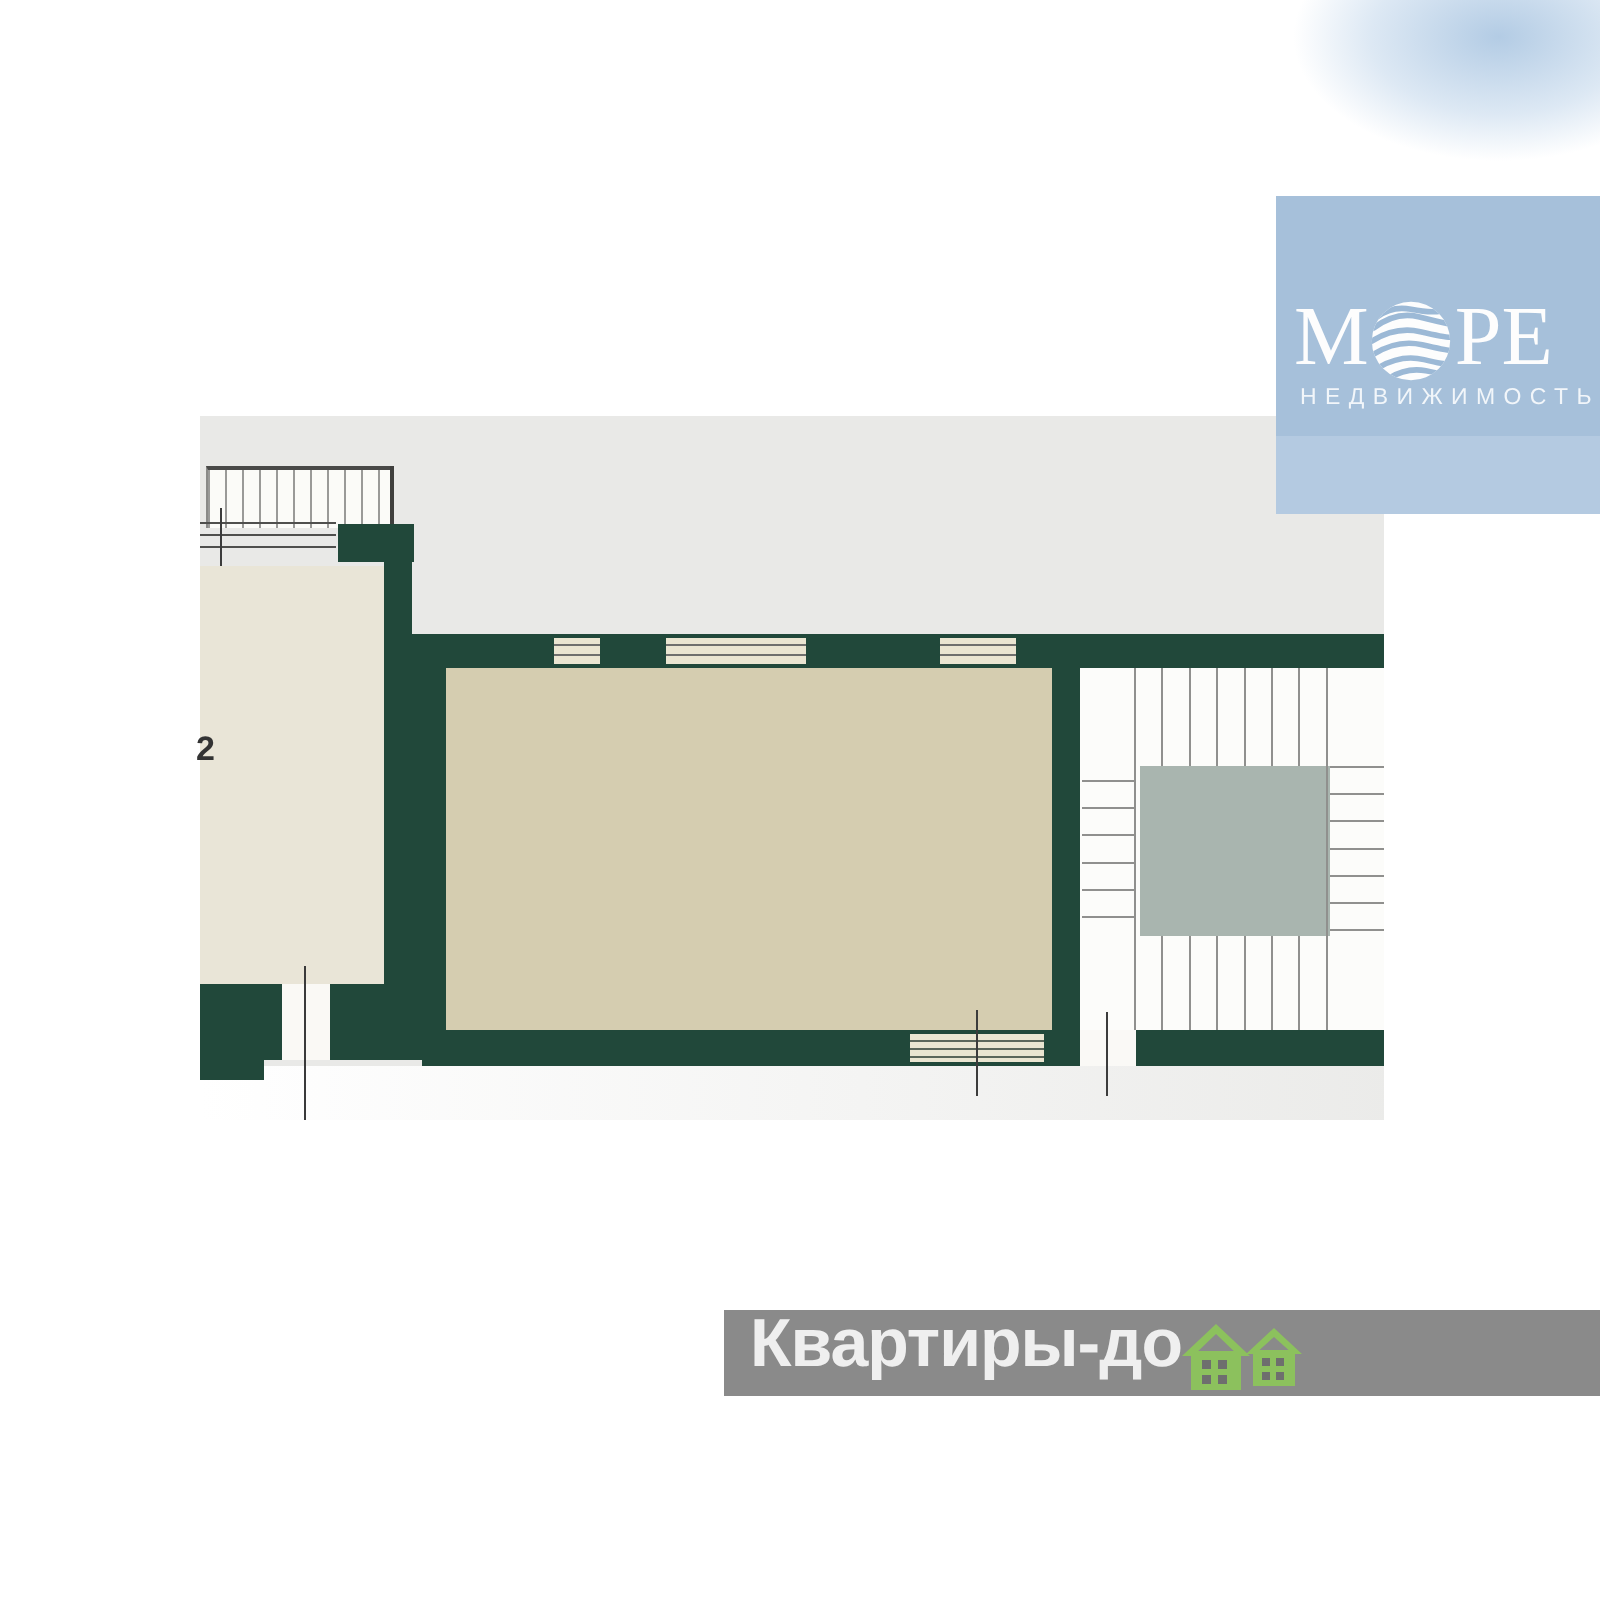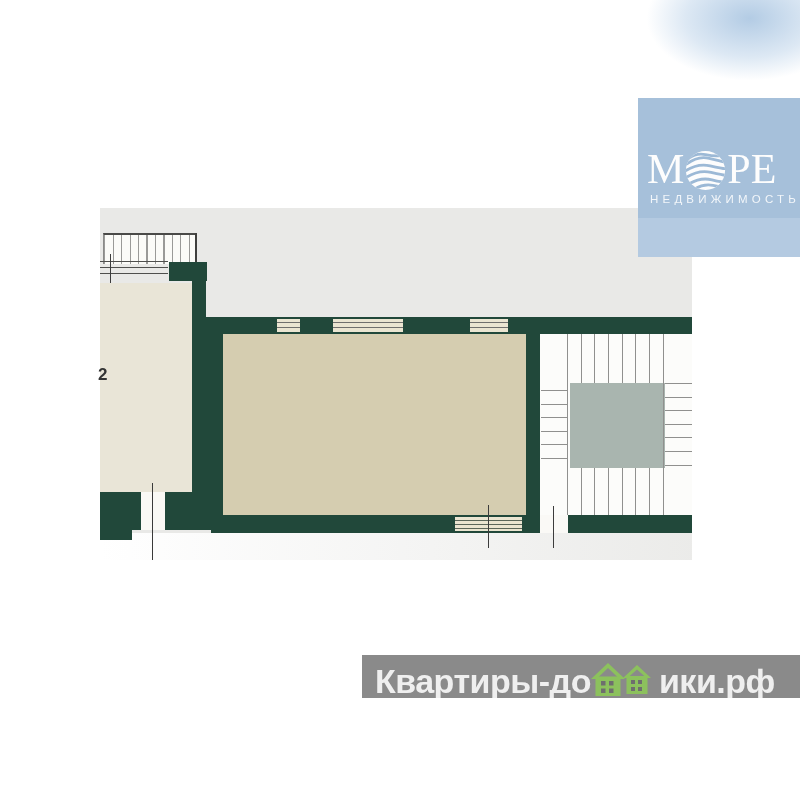--- a/index.html
+++ b/index.html
@@ -66,21 +66,21 @@
   .blue-box{left:638px;top:98px;width:162px;height:120px;background:var(--logo-bg);z-index:2;}
   .blue-strip{left:638px;top:218px;width:162px;height:39px;background:var(--logo-bg-light);z-index:2;}
   .logo-row{left:647px;top:146px;width:160px;height:46px;z-index:3;display:flex;align-items:center;
     color:#fdfdfd;font-family:"Liberation Serif", serif;font-size:42px;line-height:1;white-space:nowrap;}
   .logo-row .globe{width:41px;height:41px;margin:2px 1px 0 1px;flex:0 0 auto;}
   .logo-sub{left:650px;top:193px;width:160px;z-index:3;color:rgba(255,255,255,.85);
     font-size:11.5px;letter-spacing:4.2px;white-space:nowrap;}
 
   
   .wm-bar{left:362px;top:655px;width:438px;height:43px;background:var(--watermark-bg);z-index:4;
-    display:flex;align-items:flex-end;padding-left:13px;box-sizing:border-box;overflow:hidden;}
+    display:flex;align-items:flex-start;padding-left:13px;box-sizing:border-box;overflow:hidden;}
   .wm-text{font-weight:bold;font-size:34px;color:var(--watermark-text);letter-spacing:-0.5px;white-space:nowrap;line-height:1;}
   .wm-houses{width:70px;height:40px;flex:0 0 auto;margin:2px -1px 0 -1px;}
 </style>
 </head>
 <body>
 
 <div class="page">
 
   <div class="abs plan-bg"></div>
   <div class="abs plan-bg-lower"></div>
@@ -166,16 +166,15 @@
         <rect x="41" y="22" width="4" height="4"></rect>
           <rect x="48" y="22" width="4" height="4"></rect>
         <rect x="41" y="29" width="4" height="4"></rect>
           <rect x="48" y="29" width="4" height="4"></rect>
         <rect x="11" y="23" width="4.5" height="4.5"></rect>
           <rect x="19" y="23" width="4.5" height="4.5"></rect>
         <rect x="11" y="30.5" width="4.5" height="4.5"></rect>
           <rect x="19" y="30.5" width="4.5" height="4.5"></rect>
       </g>
     </svg>
-    <span class="wm-text">ики.рф</span>
   </div>
 
 </div>
 
 </body></html>

